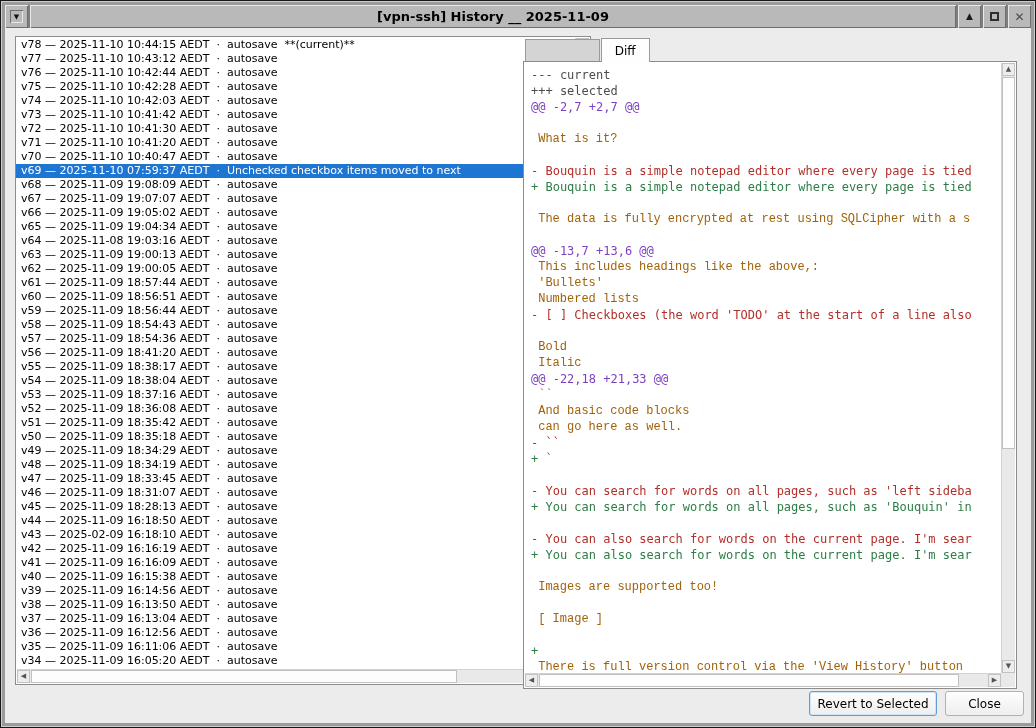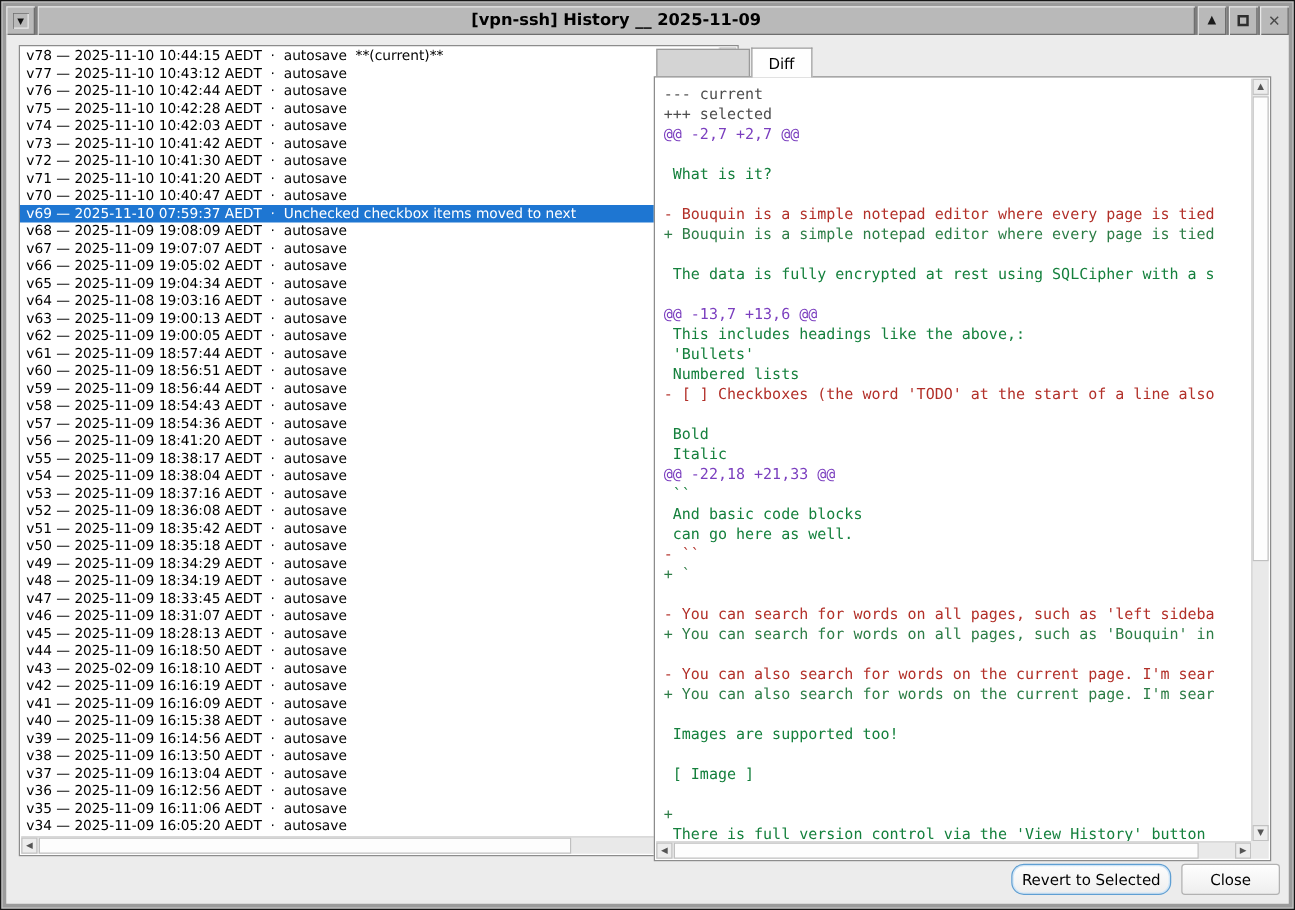--- a/index.html
+++ b/index.html
@@ -43,30 +43,30 @@
     background:#d4d4d4;border:1px solid #9a9a9a;margin-right:1px;}
   .tab.active{height:24px;padding-top:5px;background:#fefefe;border-bottom:none;
     position:relative;z-index:3;}
   .diffbox{position:absolute;left:522px;top:60px;width:494px;height:628px;
     background:#fff;border:1px solid #8c8c8c;box-sizing:border-box;z-index:2;}
   .difflines{position:absolute;left:0;top:0;right:15px;bottom:15px;overflow:hidden;
     padding:5px 0 0 7px;font-family:"DejaVu Sans Mono",monospace;
     font-size:12px;line-height:16px;white-space:pre;}
   .dl{height:16px;}
   .dl.file{color:#4d4d4d;}
-  .dl.ctx{color:#15803d;}
+  .dl.ctx{color:#a16207;font-family:Liberation Mono, monospace;}
   .dl.hunk{color:#7b3fbf;}
   .dl.del{color:#b23029;}
   .dl.add{color:#2d7d46;}
   
   .btn{position:absolute;top:690px;height:25px;box-sizing:border-box;border-radius:3px;
     font-size:12px;color:#000;display:flex;align-items:center;justify-content:center;
     background:linear-gradient(#fefefe,#eeeeee);border:1px solid #b2b2b2;}
   .btn.default{border:1px solid #5f9fd3;box-shadow:inset 0 0 0 1px #cfe5f7;}
-  .btn-revert{left:808px;width:128px;border-radius:10px;}
+  .btn-revert{left:808px;width:128px;}
   .btn-close{left:944px;width:79px;}
 </style>
 </head>
 <body>
 
 <div class="window">
 
   <div class="titlebar">
     <div class="tseg tb-btn">
       <span class="menu-glyph">▼</span>

